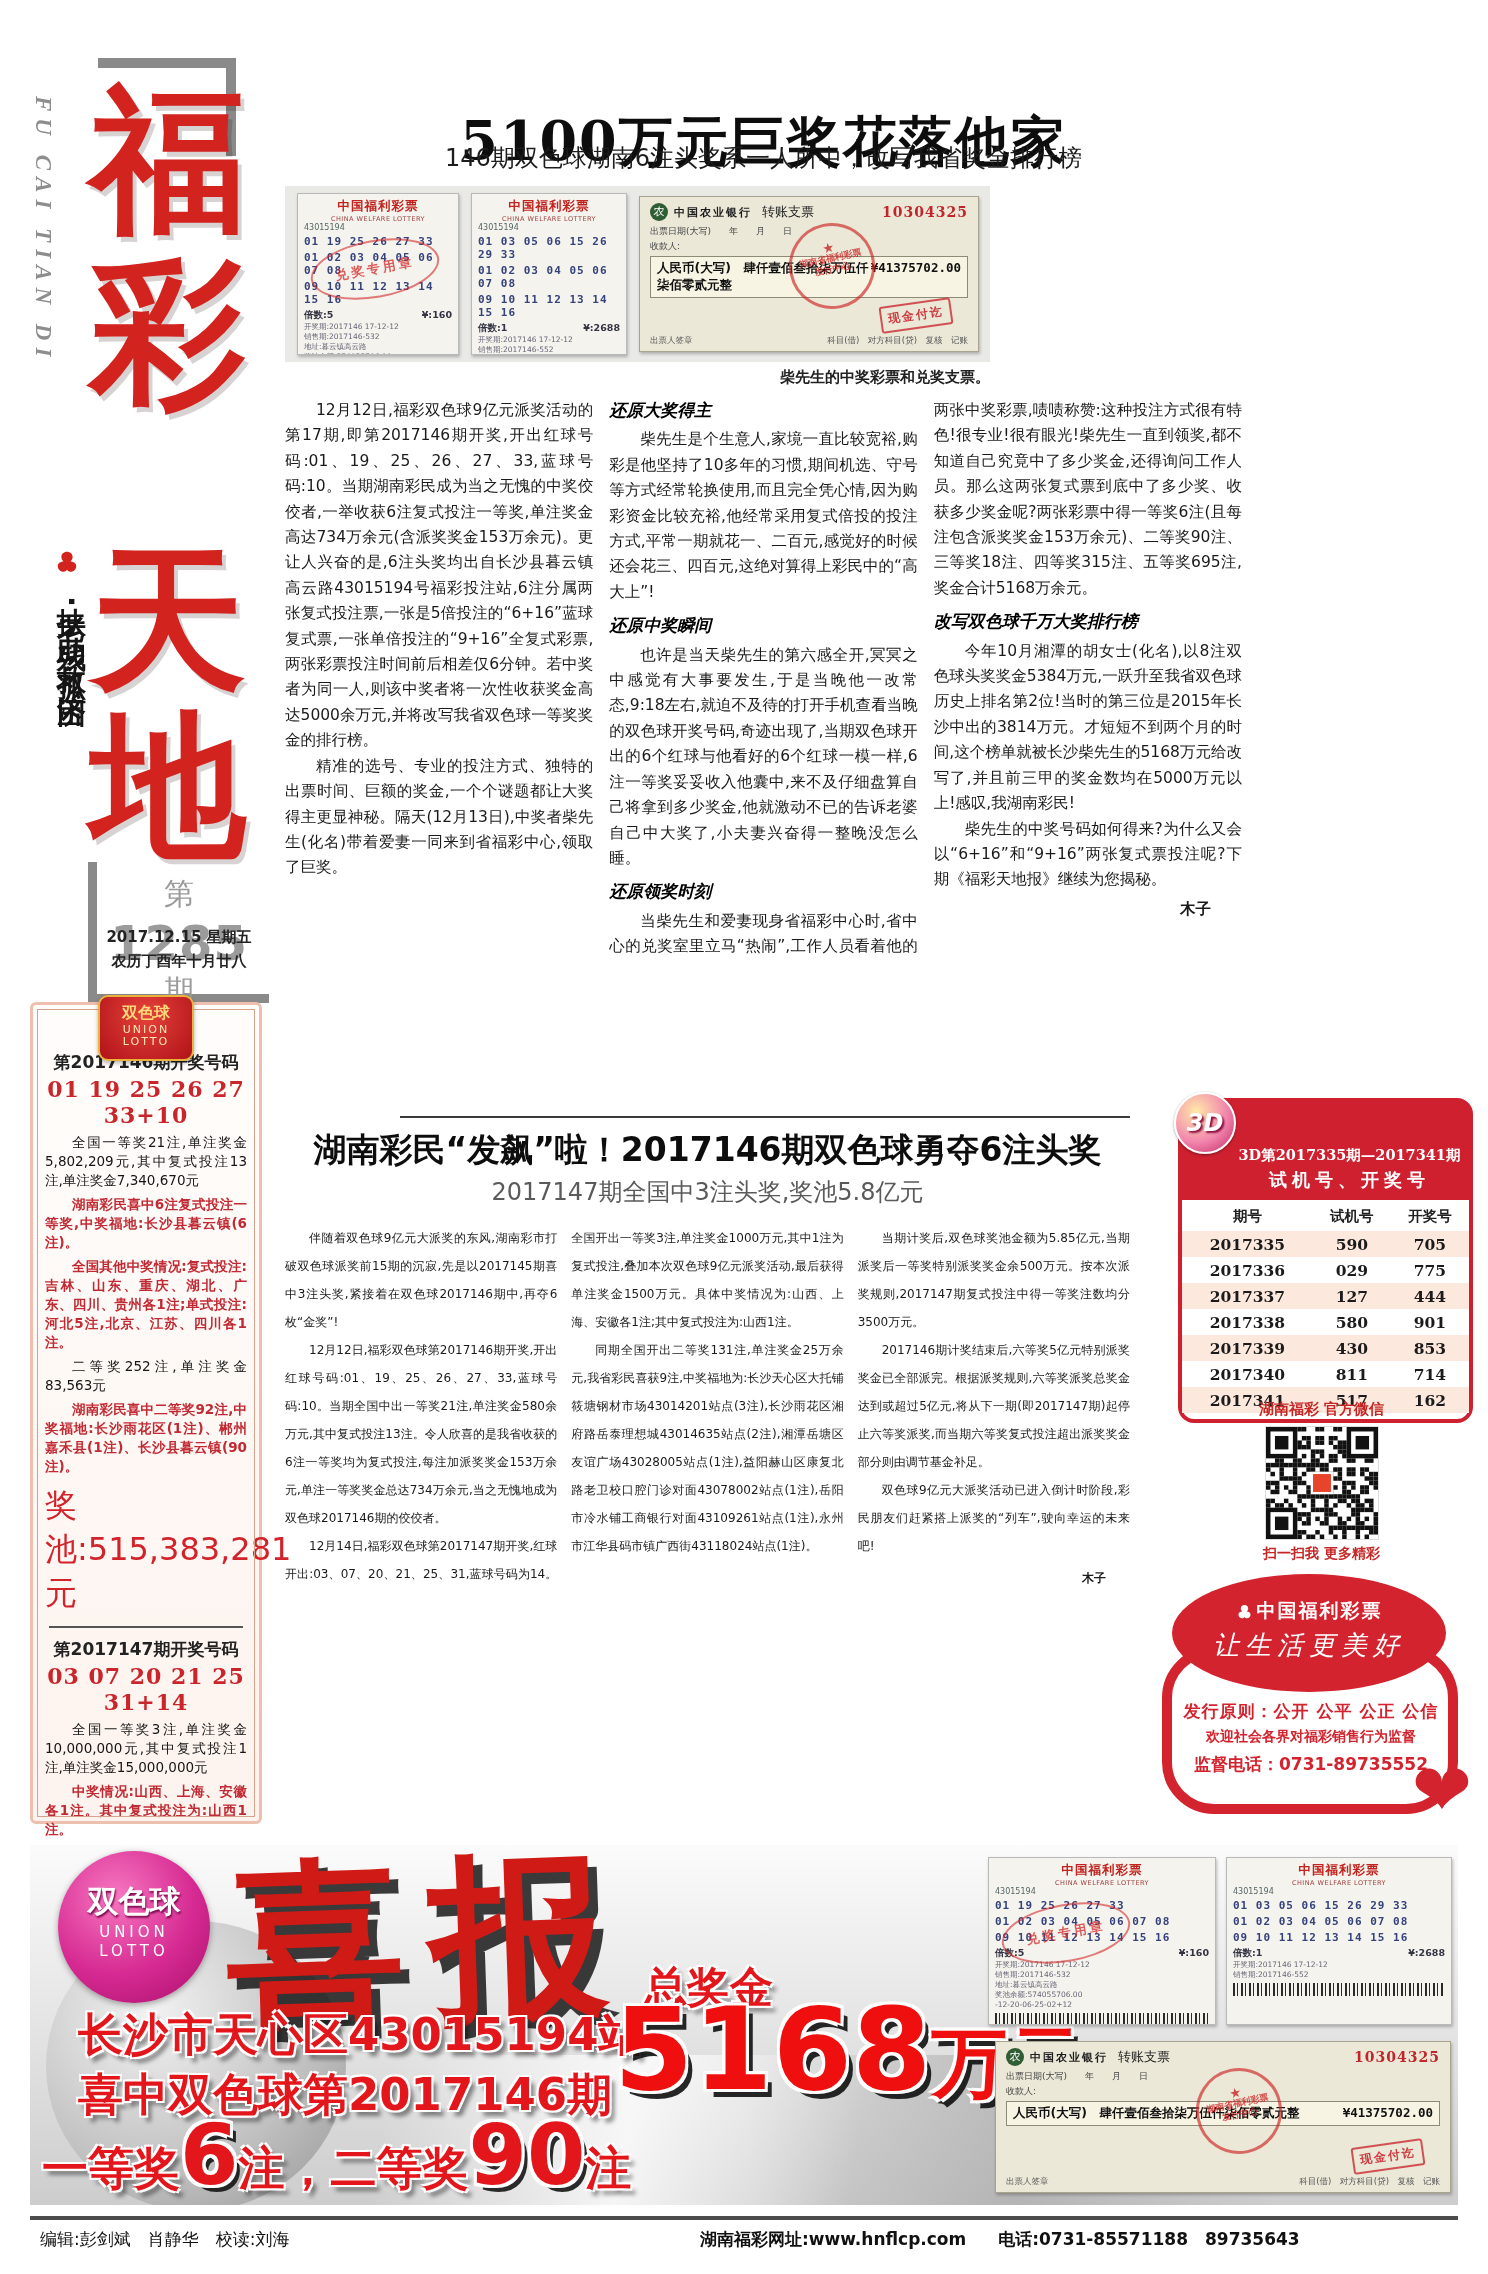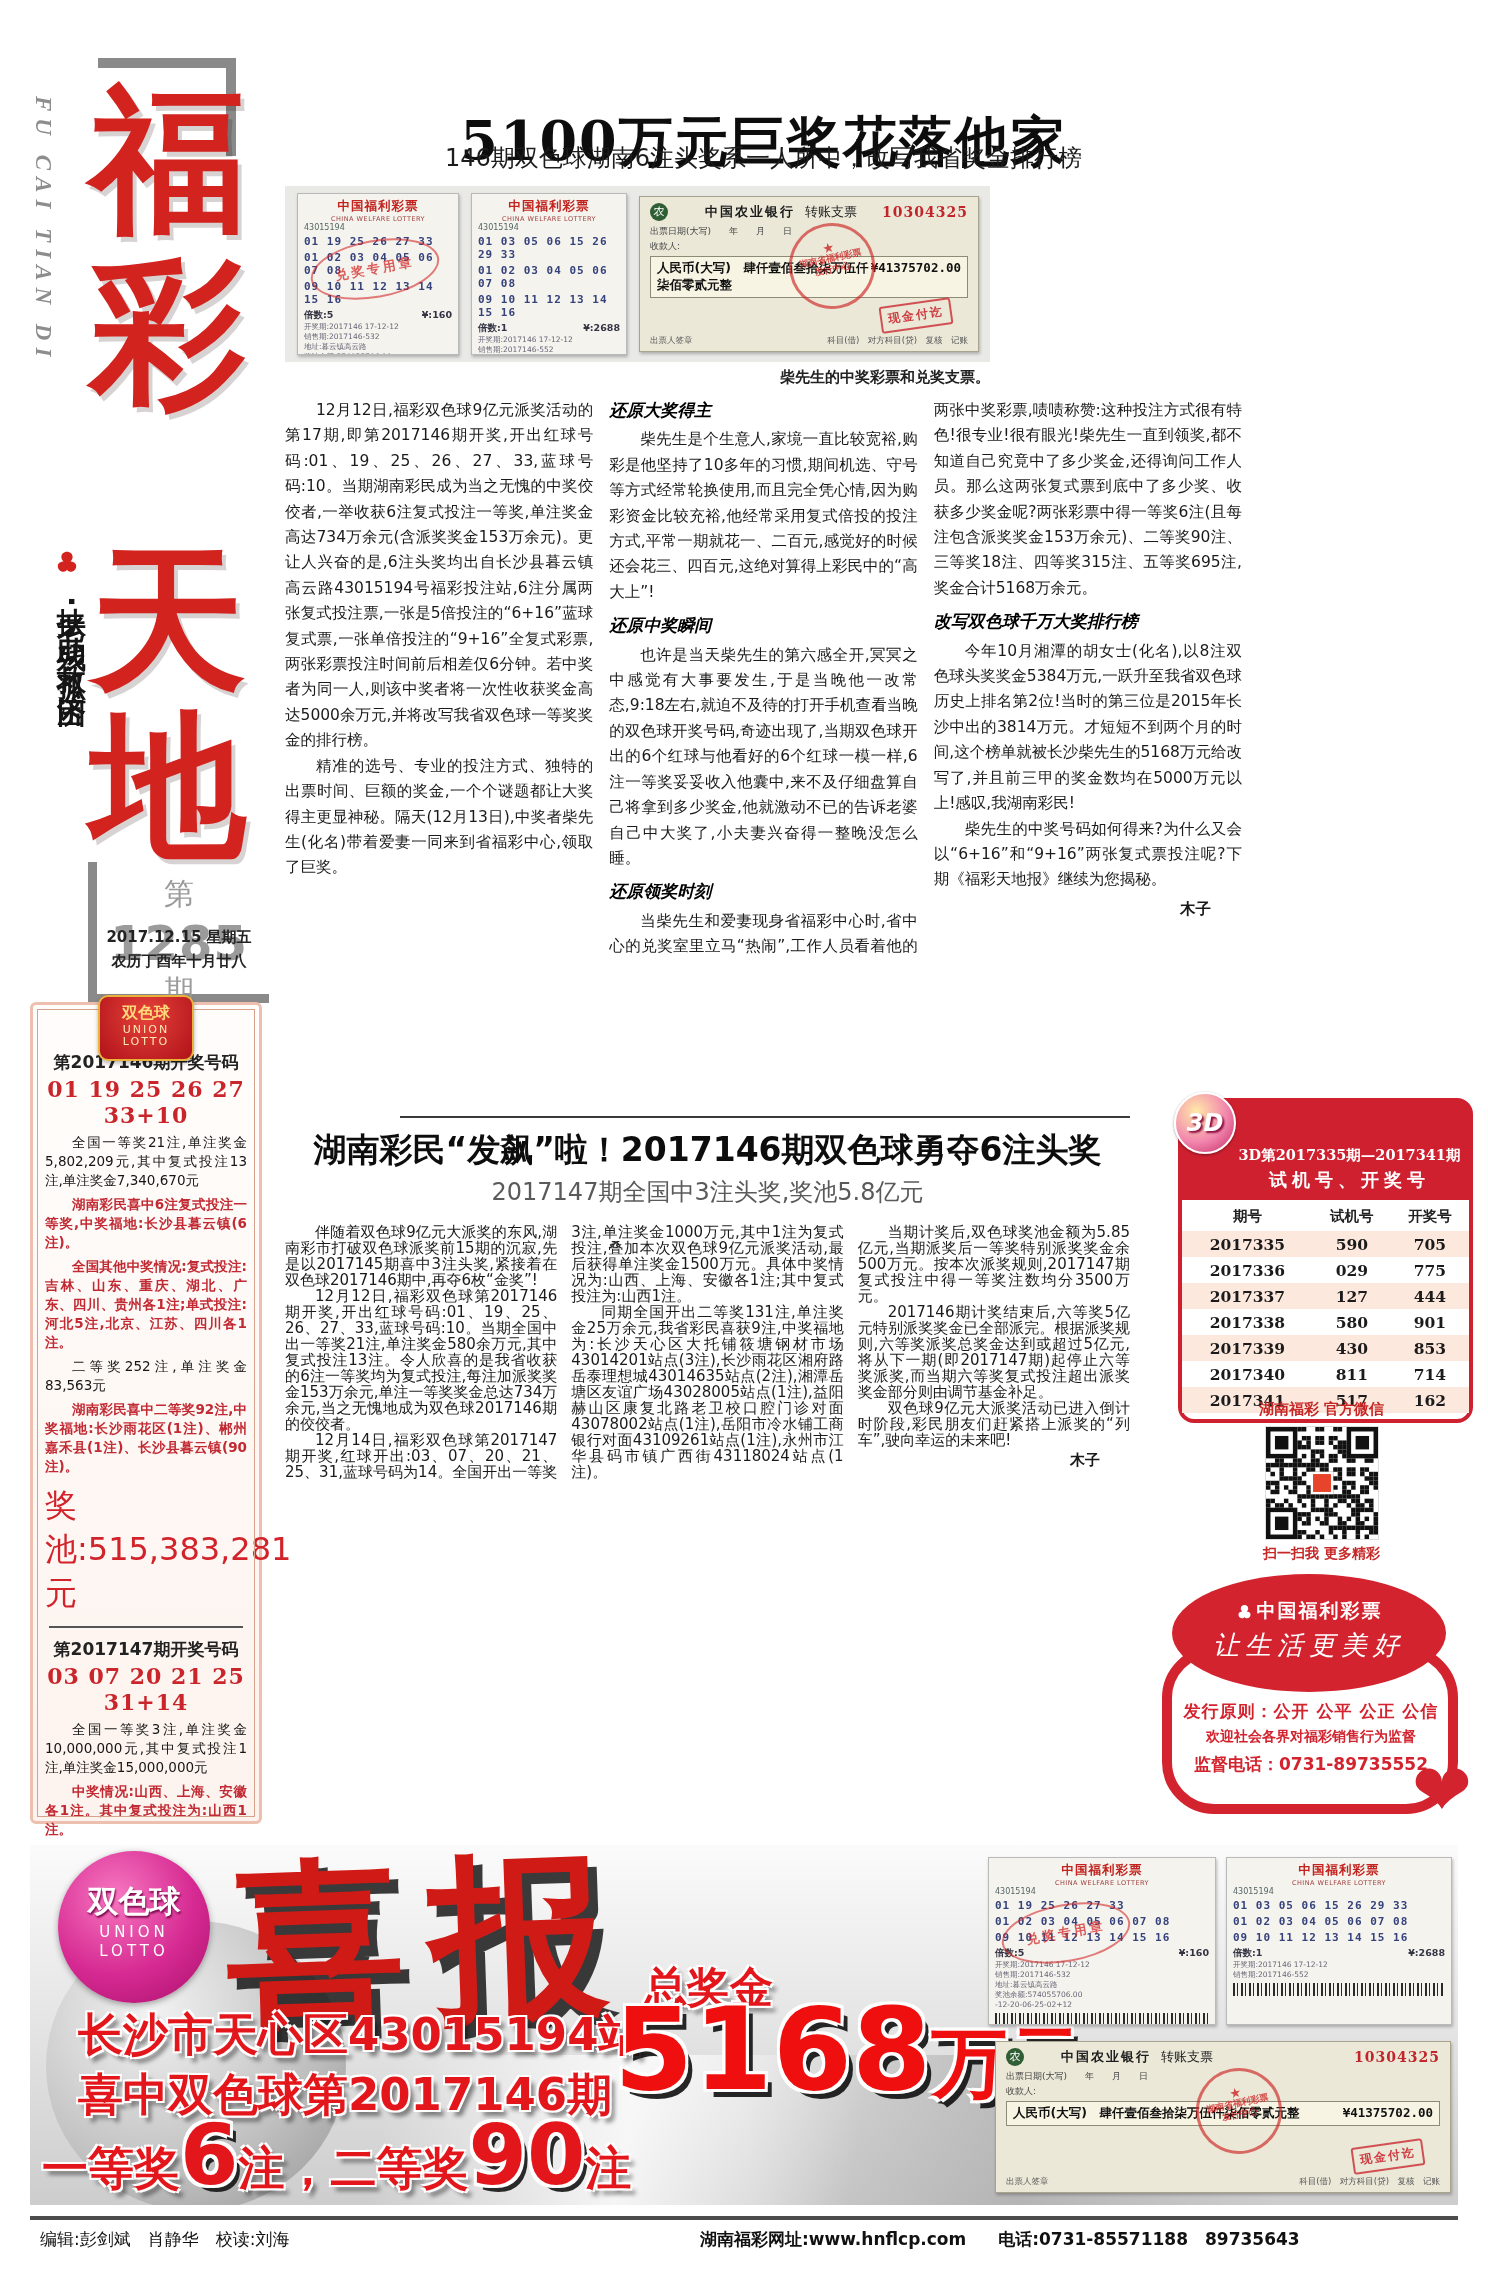--- a/index.html
+++ b/index.html
@@ -65,21 +65,21 @@
   .art-h{font-size:17px;font-weight:bold;color:#000;margin:8px 0 4px;break-after:avoid;font-style:italic;}
   .art-sign{text-align:right;font-weight:bold;padding-right:2em;margin-top:4px;}
   .rule1{position:absolute;left:400px;top:1116px;width:730px;height:2px;background:#3a3a3a;}
 
   
   .a2-head{position:absolute;left:285px;top:1128px;width:845px;text-align:center;
         font-weight:900;font-size:33px;color:#0d0d0d;}
   .a2-sub{position:absolute;left:285px;top:1176px;width:845px;text-align:center;
         font-size:24px;color:#5a5a5a;}
   .article2{position:absolute;left:285px;top:1224px;width:845px;height:500px;
-        column-count:3;column-gap:14px;font-size:15px;line-height:16px;overflow:hidden;}
+        column-count:3;column-gap:14px;font-size:12px;line-height:28px;overflow:hidden;}
 
   
   .t3d{position:absolute;left:1178px;top:1098px;width:287px;background:#fff;
         border:4px solid #cf2030;border-radius:16px;overflow:visible;}
   .t3d-head{background:#cf2030;color:#fff;border-radius:9px 9px 0 0;
         padding:8px 4px 8px 52px;text-align:center;}
   .t3d-head .l1{font-size:14.5px;font-weight:bold;font-family:"DejaVu Serif",serif;margin-top:36px;}
   .t3d-head .l2{font-size:18px;font-weight:bold;letter-spacing:5px;margin-top:3px;}
   .t3d-ball{position:absolute;left:-8px;top:-10px;width:58px;height:58px;border-radius:50%;
         background:radial-gradient(circle at 35% 30%,#ffe9a8,#f287ae 55%,#c22560);
@@ -132,21 +132,21 @@
         background:repeating-linear-gradient(90deg,#2a2a2a 0 2px,transparent 2px 4px,#2a2a2a 4px 5px,transparent 5px 8px);}
   .tk-stamp{position:absolute;left:12px;top:46px;width:126px;height:54px;
         border:2.5px solid rgba(210,40,40,.6);border-radius:50%;transform:rotate(-10deg);
         color:rgba(210,40,40,.75);font-size:13px;font-weight:bold;display:flex;
         align-items:center;justify-content:center;letter-spacing:3px;}
   .check{background:#ebe8d8;border:1px solid #a9a48d;position:relative;box-sizing:border-box;
         box-shadow:1px 2px 3px rgba(0,0,0,.25);overflow:hidden;}
   .ck-top{display:flex;align-items:center;padding:6px 10px 2px;}
   .ck-logo{width:18px;height:18px;border-radius:50%;background:#2f5d34;color:#fff;
         font-size:11px;text-align:center;line-height:18px;margin-right:6px;flex:0 0 auto;}
-  .ck-bank{font-weight:bold;font-size:13px;color:#1d1d1d;letter-spacing:2px;margin-left:31px;}
+  .ck-bank{font-weight:bold;font-size:11px;color:#1d1d1d;letter-spacing:2px;}
   .ck-type{font-size:13px;color:#1d1d1d;margin-left:10px;}
   .ck-no{margin-left:auto;color:#c0262b;font-weight:bold;font-size:14px;
         font-family:"DejaVu Serif",serif;letter-spacing:1px;}
   .ck-row{font-size:9px;color:#444;padding:2px 10px 0;}
   .ck-amt{margin:3px 10px 0;border:1px solid #8b8b76;background:#f7f4e3;padding:3px 6px;
         font-size:12.5px;font-weight:bold;color:#111;display:flex;justify-content:space-between;}
   .ck-fig{font-family:"DejaVu Sans Mono",monospace;}
   .ck-stamp-round{position:absolute;left:44%;top:26px;width:86px;height:86px;
         border:3px solid rgba(205,35,35,.65);border-radius:50%;color:rgba(205,35,35,.8);
         font-size:9px;font-weight:bold;text-align:center;transform:rotate(-12deg);

